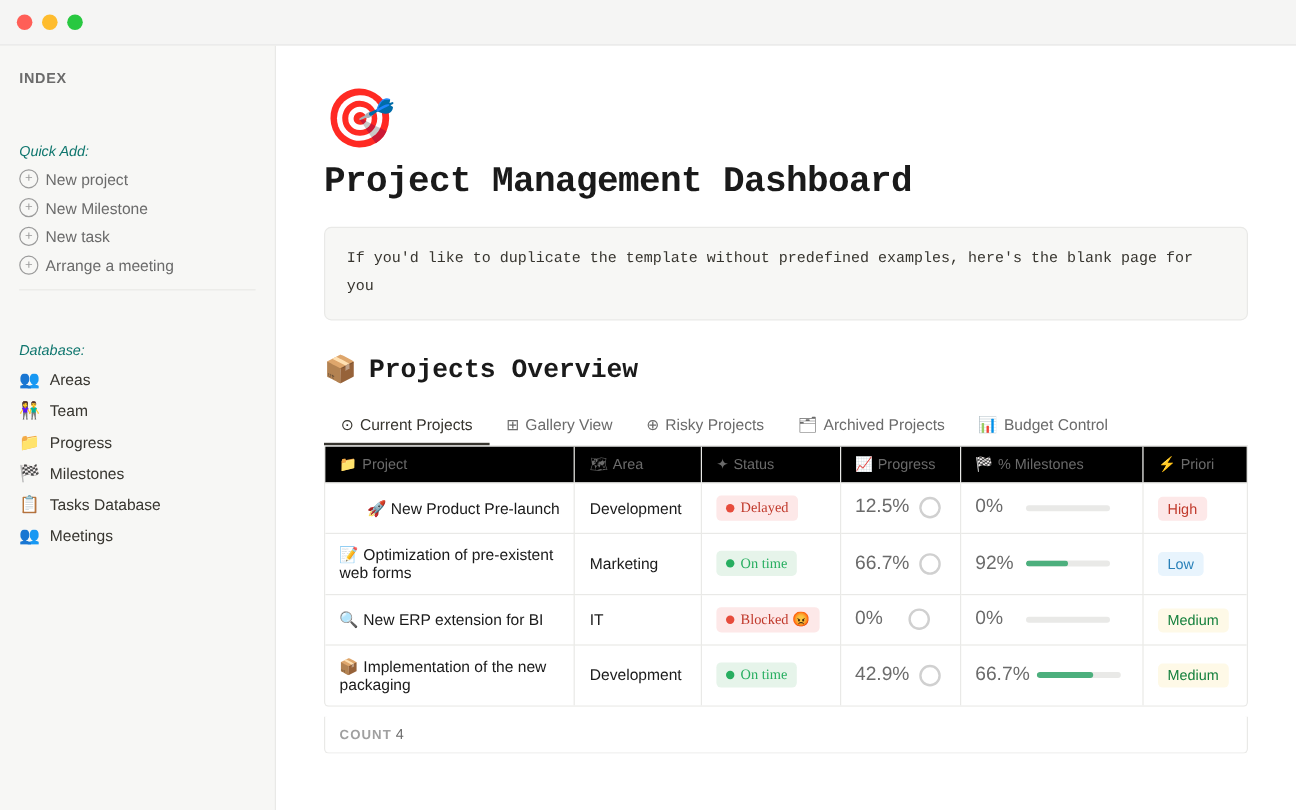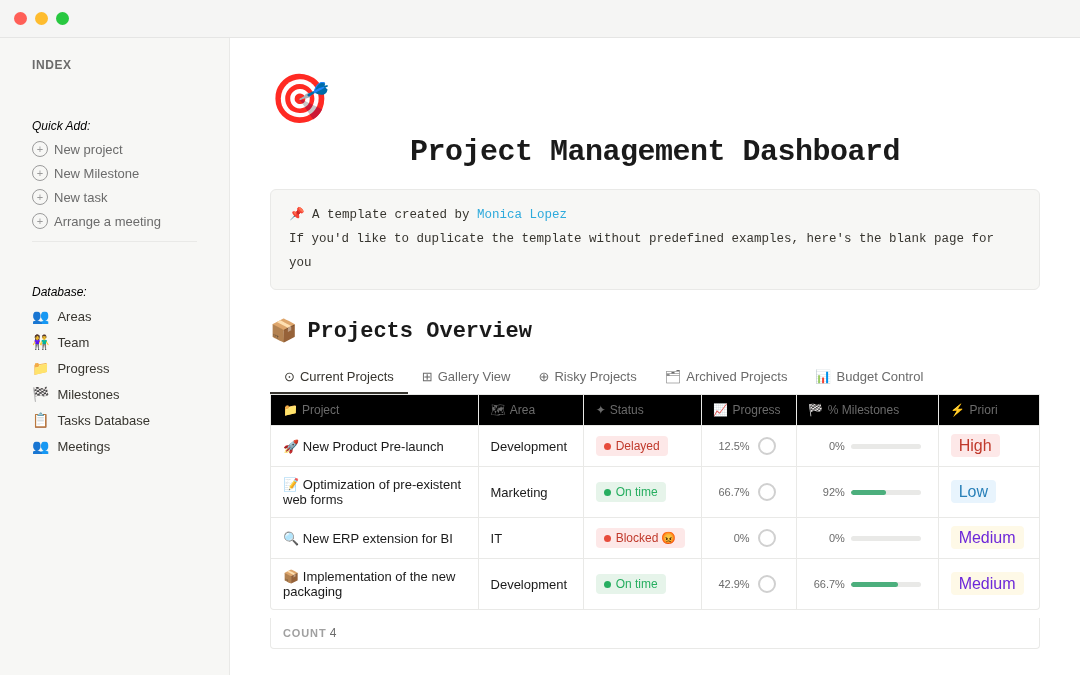--- a/index.html
+++ b/index.html
@@ -37,35 +37,35 @@
       height: calc(675px - 38px);
       overflow: hidden;
     }
 
     
     .sidebar {
       width: 230px;
       min-width: 230px;
       background: #f7f7f5;
       border-right: 1px solid #e9e9e7;
-      padding: 16px 24px;
+      padding: 16px 8px;
       overflow-y: auto;
       font-size: 13px;
     }
     .sidebar-section-title {
       font-weight: 600;
       font-size: 12px;
       color: #6b6b6b;
       padding: 4px 8px;
       margin-bottom: 4px;
       letter-spacing: 0.05em;
     }
     .sidebar-label {
       font-size: 12px;
-      color: #000000;
+      color: #0f766e;
       padding: 2px 8px 4px 8px;
       font-style: italic;
       margin-top: 41px;
     }
     .sidebar-add-item {
       display: flex;
       align-items: center;
       gap: 6px;
       padding: 4px 8px;
       border-radius: 4px;
@@ -108,21 +108,20 @@
     .page-icon {
       font-size: 48px;
       margin-bottom: 8px;
     }
     .page-title {
       font-size: 30px;
       font-weight: 700;
       font-family: 'Courier New', monospace;
       margin-bottom: 20px;
       letter-spacing: -0.5px;
-      text-align: center;
     }
 
     
     .info-box {
       background: #f7f7f5;
       border: 1px solid #e9e9e7;
       border-radius: 6px;
       padding: 14px 18px;
       margin-bottom: 28px;
       font-family: 'Courier New', monospace;
@@ -208,49 +207,50 @@
 
     
     .badge {
       display: inline-flex;
       align-items: center;
       gap: 5px;
       padding: 3px 8px;
       border-radius: 4px;
       font-size: 12px;
       font-weight: 500;
+      font-family: Liberation Serif, serif;
     }
     .badge-dot {
       width: 7px; height: 7px; border-radius: 50%; flex-shrink: 0;
     }
     .badge.delayed { background: #fde8e8; color: #c0392b; }
     .badge.delayed .badge-dot { background: #e74c3c; }
     .badge.on-time { background: #e6f4ea; color: #27ae60; }
     .badge.on-time .badge-dot { background: #27ae60; }
     .badge.blocked { background: #fde8e8; color: #c0392b; }
     .badge.blocked .badge-dot { background: #e74c3c; }
 
     
     .priority-badge {
       padding: 3px 8px;
       border-radius: 4px;
-      font-size: 16px;
+      font-size: 12px;
       font-weight: 500;
     }
     .priority-high { background: #fde8e8; color: #c0392b; }
     .priority-low { background: #e8f4fd; color: #2980b9; }
-    .priority-medium { background: #fef9e7; color: #6d28d9; }
+    .priority-medium { background: #fef9e7; color: #15803d; }
 
     
     .progress-container {
       display: flex;
       align-items: center;
       gap: 8px;
     }
-    .progress-text { font-size: 11px; color: #6b6b6b; min-width: 36px; text-align: right; }
+    .progress-text { font-size: 16px; color: #6b6b6b; min-width: 36px; }
     .progress-circle {
       width: 18px; height: 18px;
       border-radius: 50%;
       border: 2px solid #d0d0d0;
       background: white;
       flex-shrink: 0;
     }
     .progress-bar-container {
       display: flex;
       align-items: center;
@@ -349,23 +349,20 @@
       <span>Meetings</span>
     </div>
   </div>
 
   <div class="content">
 
     <div class="page-icon">🎯</div>
     <h1 class="page-title">Project Management Dashboard</h1>
 
     <div class="info-box">
-      <div>
-        <span>📌 A template created by </span><span class="highlight">Monica Lopez</span>
-      </div>
       <div>If you'd like to duplicate the template without predefined examples, here's the blank page for you</div>
     </div>
 
     <div class="section-title">
       <span>📦</span>
       <span>Projects Overview</span>
     </div>
 
     <div class="tabs">
       <div class="tab active">
@@ -397,21 +394,21 @@
             <th><span class="th-icon">📁</span><span>Project</span></th>
             <th><span class="th-icon">🗺</span><span>Area</span></th>
             <th><span class="th-icon">✦</span><span>Status</span></th>
             <th><span class="th-icon">📈</span><span>Progress</span></th>
             <th><span class="th-icon">🏁</span><span>% Milestones</span></th>
             <th><span class="th-icon">⚡</span><span>Priori</span></th>
           </tr>
         </thead>
         <tbody id="projects-tbody">
         <tr>
-              <td style="max-width: 200px;">🚀 New Product Pre-launch</td>
+              <td style="max-width: 200px; text-align: right;">🚀 New Product Pre-launch</td>
               <td>Development</td>
               <td><span class="badge delayed"><span class="badge-dot"></span>Delayed</span></td>
               <td>
                 <div class="progress-container">
                   <span class="progress-text">12.5%</span>
                   <div class="progress-circle"></div>
                 </div>
               </td>
               <td>
                 <div class="progress-bar-container">

